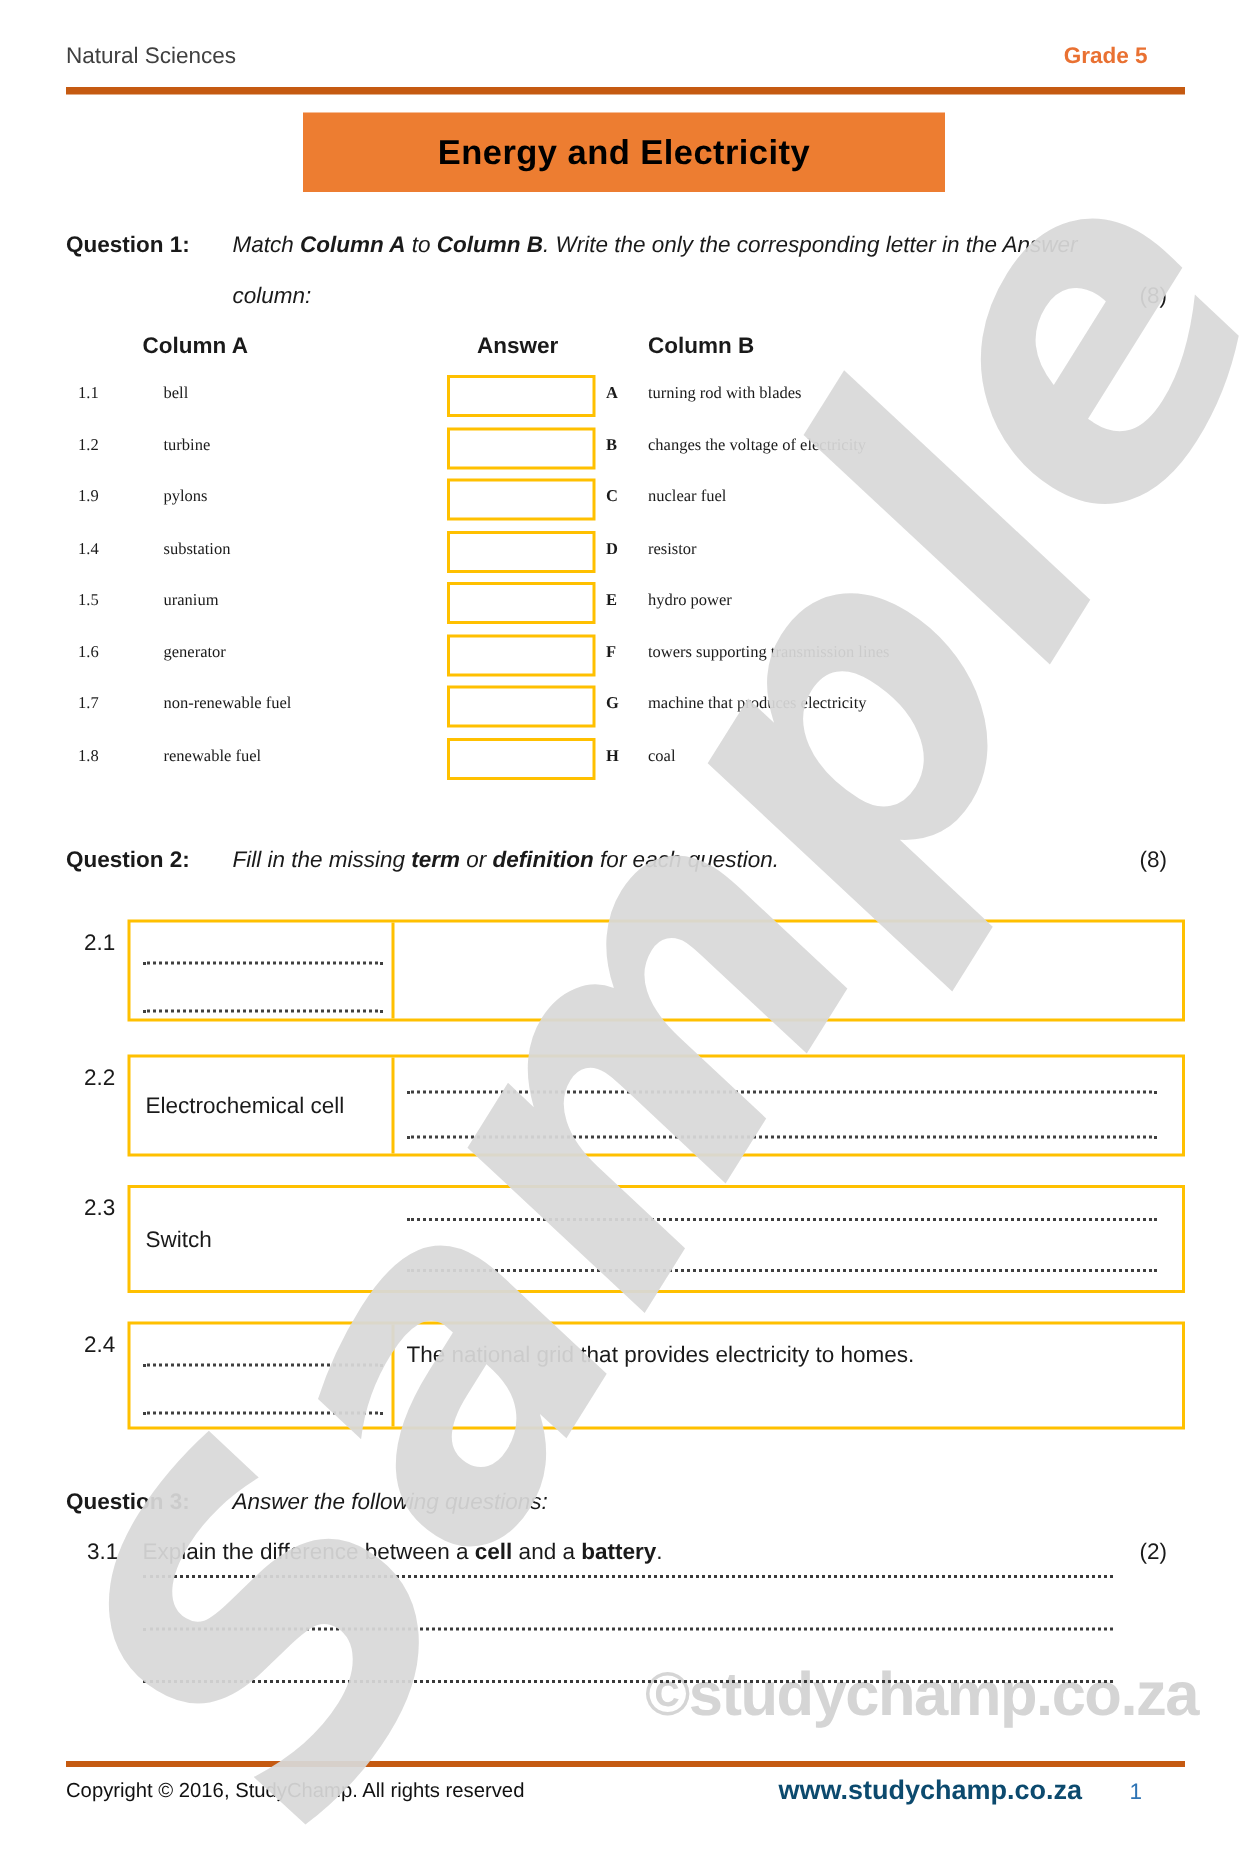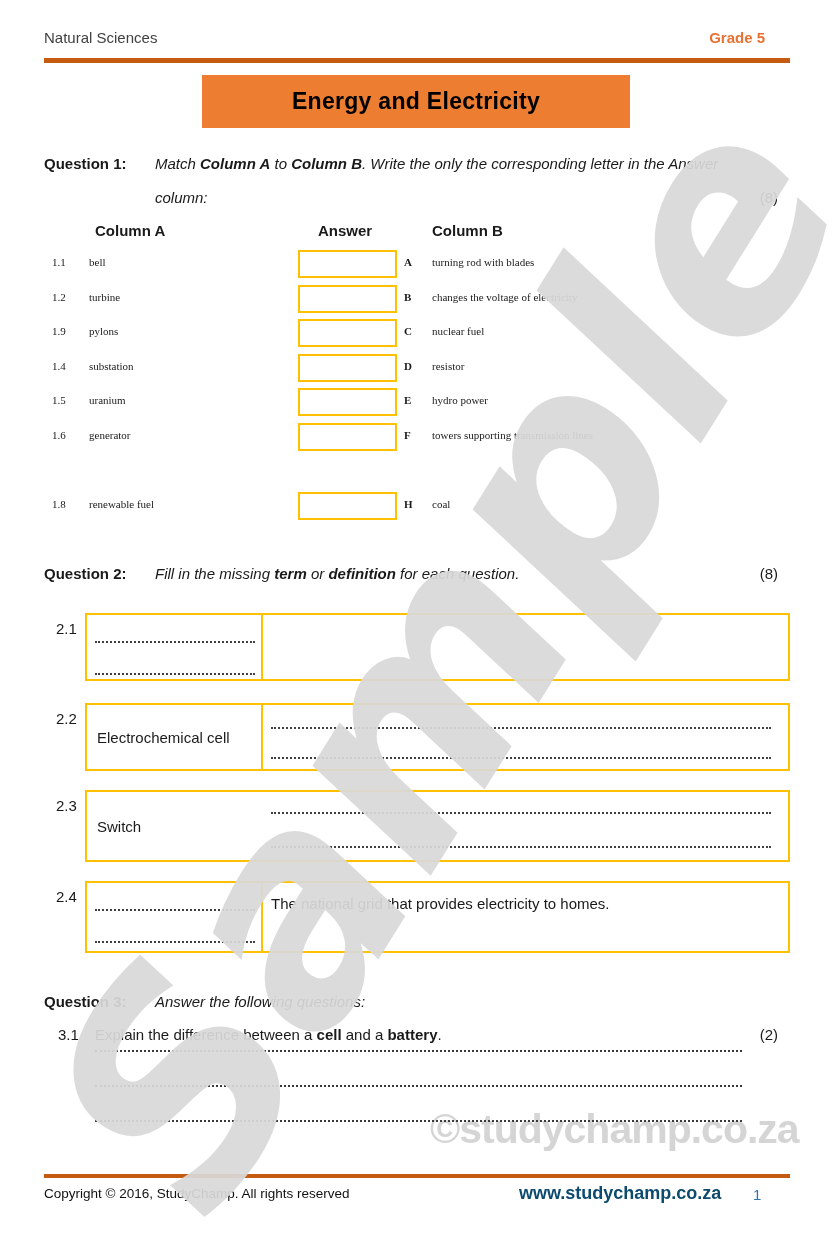--- a/index.html
+++ b/index.html
@@ -16,21 +16,21 @@
 
   .bold { font-weight:bold; }
   .qlabel { position:absolute; left:44px; font-size:15px; font-weight:bold; }
   .instr  { position:absolute; left:155px; font-size:15px; font-style:italic; white-space:nowrap; }
   .marks  { position:absolute; font-size:15px; width:40px; text-align:right; left:738px; }
 
   
   .thead { position:absolute; top:222px; font-size:15px; font-weight:bold; }
   .m-row   { position:absolute; left:0; width:756px; height:35px; font-size:11px;font-family:Liberation Serif, serif; }
   .m-num   { position:absolute; left:52px;  top:6px; }
-  .m-item  { position:absolute; left:89px;  top:6px; }
+  .m-item  { position:absolute; left:109px;  top:6px; }
   .m-box   { position:absolute; left:298px; top:0; width:99px; height:28px; border:2px solid #FFC000; background:#fff; }
   .m-letter{ position:absolute; left:404px; top:6px; font-weight:bold; }
   .m-match { position:absolute; left:432px; top:6px; }
 
   
   .qbox { position:absolute; left:85px; width:705px; border:2px solid #FFC000; background:#fff; }
   .qdiv { position:absolute; top:0; bottom:0; left:174px; width:2px; background:#FFC000; }
   .q2num { position:absolute; left:56px; font-size:15px; }
   .cell-label { position:absolute; left:10px; font-size:15px; }
   .cell-text  { position:absolute; left:184px; font-size:15px; white-space:nowrap; }
@@ -114,20 +114,27 @@
     <span class="m-letter">E</span>
     <span class="m-match">hydro power</span>
   </div>
   <div class="m-row" style="top:423px;">
     <span class="m-num">1.6</span>
     <span class="m-item">generator</span>
     <span class="m-box"></span>
     <span class="m-letter">F</span>
     <span class="m-match">towers supporting transmission lines</span>
   </div>
+  <div class="m-row" style="top:457px;">
+    <span class="m-num">1.7</span>
+    <span class="m-item">non-renewable fuel</span>
+    <span class="m-box"></span>
+    <span class="m-letter">G</span>
+    <span class="m-match">machine that produces electricity</span>
+  </div>
   <div class="m-row" style="top:492px;">
     <span class="m-num">1.8</span>
     <span class="m-item">renewable fuel</span>
     <span class="m-box"></span>
     <span class="m-letter">H</span>
     <span class="m-match">coal</span>
   </div>
 
   <div class="qlabel" style="top:565px;">Question 2:</div>
   <div class="instr" style="top:565px;"><span>Fill in the missing </span><span class="bold">term</span><span> or </span><span class="bold">definition</span><span> for each question.</span></div>

